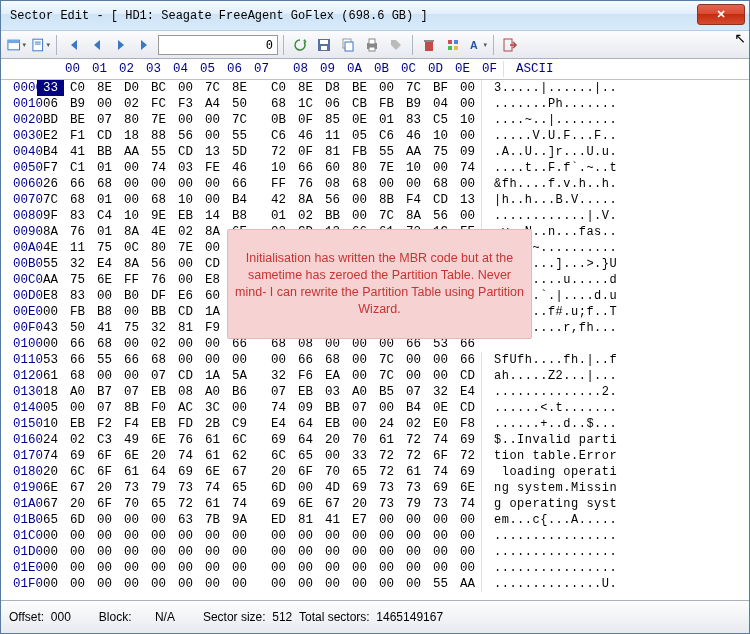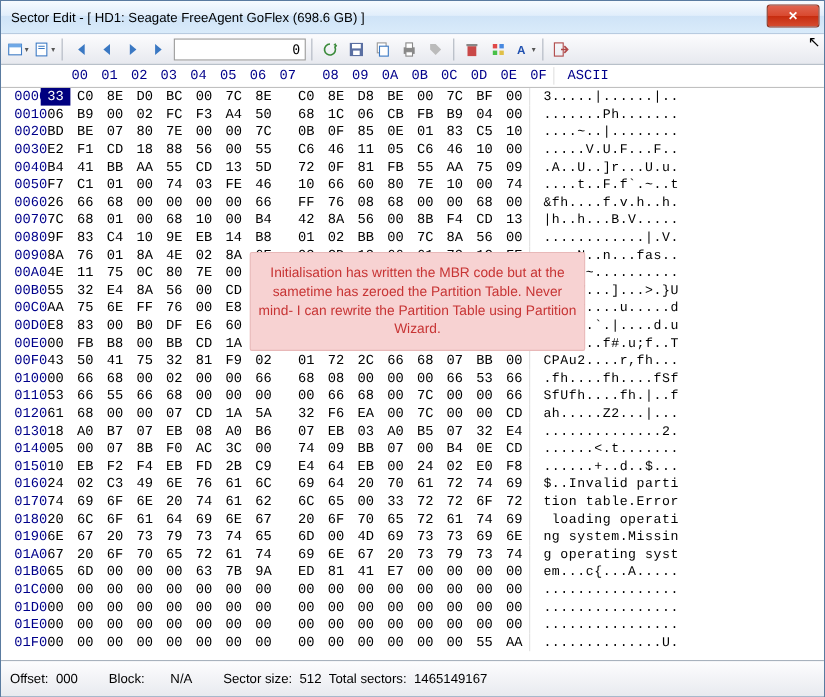--- a/index.html
+++ b/index.html
@@ -1,19 +1,19 @@
 <!DOCTYPE html>
 <html><head>
 <meta charset="utf-8">
 <style>
 * { margin:0; padding:0; box-sizing:border-box; }
 body { font-family:"Segoe UI",Tahoma,sans-serif; font-size:12px; background:#f0f0f0; width:750px; height:634px; overflow:hidden; }
 .window { width:750px; height:634px; background:#fff; border:1px solid #5a7ba0; display:flex; flex-direction:column; }
 .titlebar { height:30px; background:linear-gradient(to bottom,#f7fbff 0%,#e1eefb 45%,#cfe3f7 46%,#d9ebfa 100%); display:flex; align-items:center; padding:0 5px; position:relative; border-bottom:1px solid #b8cbe0; }
-.titlebar .title { font-size:12px; color:#000; margin-left:4px; }
+.titlebar .title { font-size:12px; color:#000; margin-left:4px;font-family:Liberation Mono, monospace; }
 .titlebar .close { position:absolute; right:4px; top:3px; width:48px; height:21px; background:linear-gradient(to bottom,#e06552 0%,#d9492f 49%,#c72b0e 50%,#d54c30 100%); border:1px solid #8a3320; border-radius:3px; display:flex; align-items:center; justify-content:center; color:#fff; font-weight:bold; font-size:11px; cursor:pointer; }
 .toolbar { height:28px; background:linear-gradient(to bottom,#fcfcfe,#e7e9ef); border-bottom:1px solid #a8b2bd; display:flex; align-items:center; padding:0 4px; gap:2px; }
 .tbtn { width:22px; height:22px; display:flex; align-items:center; justify-content:center; border:1px solid transparent; border-radius:2px; cursor:pointer; }
 .tbtn svg { width:16px; height:16px; }
 .tbtn .dd { font-size:7px; color:#555; margin-left:1px; }
 .sep { width:1px; height:20px; background:#b0b6c0; margin:0 3px; }
 .offset-input { width:120px; height:20px; border:1px solid #999; font-family:Consolas,monospace; font-size:12px; text-align:right; padding:0 4px; }
 .hexview { flex:1; overflow:hidden; background:#fff; font-family:Consolas,"Courier New",monospace; font-size:12.5px; line-height:16px; position:relative; }
 .hexhead { display:flex; color:#00008b; border-bottom:1px solid #c0c0c0; padding:2px 0; }
 .col-off { width:58px; text-align:left; padding-left:12px; }
@@ -22,21 +22,21 @@
 .col-hex .gap { width:12px; }
 .col-asc { width:168px; padding-left:12px; border-left:1px solid #e0e0e0; }
 .hexbody { }
 .hexrow { display:flex; }
 .hexrow .addr { width:36px; color:#00008b; text-align:left; padding-left:12px; }
 .hexrow .bytes { display:flex; }
 .hexrow .bytes span { width:27px; text-align:center; color:#000; }
 .hexrow .bytes span.sel { background:#000080; color:#fff; }
 .hexrow .bytes .gap { width:12px; }
 .hexrow .asc { width:168px; padding-left:12px; color:#000; white-space:pre; border-left:1px solid #e0e0e0; letter-spacing:0.5px; font-size:12px; }
-.annotation { position:absolute; left:226px; top:170px; width:305px; background:#f7d2d2; color:#c73434; border:1px solid #e8b8b8; padding:10px 6px; text-align:center; font-family:"Segoe UI",sans-serif; font-size:12.5px; line-height:17px; border-radius:2px; }
+.annotation { position:absolute; left:226px; top:170px; width:305px; background:#f7d2d2; color:#c73434; border:1px solid #e8b8b8; padding:20px 6px; text-align:center; font-family:"Segoe UI",sans-serif; font-size:12.5px; line-height:17px; border-radius:2px; }
 .statusbar { height:24px; background:linear-gradient(to bottom,#fdfdfe,#e8eaef); border-top:1px solid #a8b2bd; display:flex; align-items:center; padding:16px 8px; font-size:12px; gap:28px; }
 .statusbar .cell { display:inline-block; }
 .cursor-arrow { position:absolute; right:4px; top:30px; font-size:14px; pointer-events:none; }
 </style>
 </head>
 <body>
 
 <div class="window">
   <div class="titlebar">
     <span class="title">Sector Edit - [ HD1: Seagate FreeAgent GoFlex (698.6 GB) ]</span>
@@ -550,21 +550,20 @@
             <span class="gap"></span>
             <span>68</span>
             <span>08</span>
             <span>00</span>
             <span>00</span>
             <span>00</span>
             <span>66</span>
             <span>53</span>
             <span>66</span>
           </div>
-          <div class="asc">.fh....fh....fSf</div>
         </div>
         <div class="hexrow">
           <div class="addr">0110</div>
           <div class="bytes">
             <span>53</span>
             <span>66</span>
             <span>55</span>
             <span>66</span>
             <span>68</span>
             <span>00</span>

